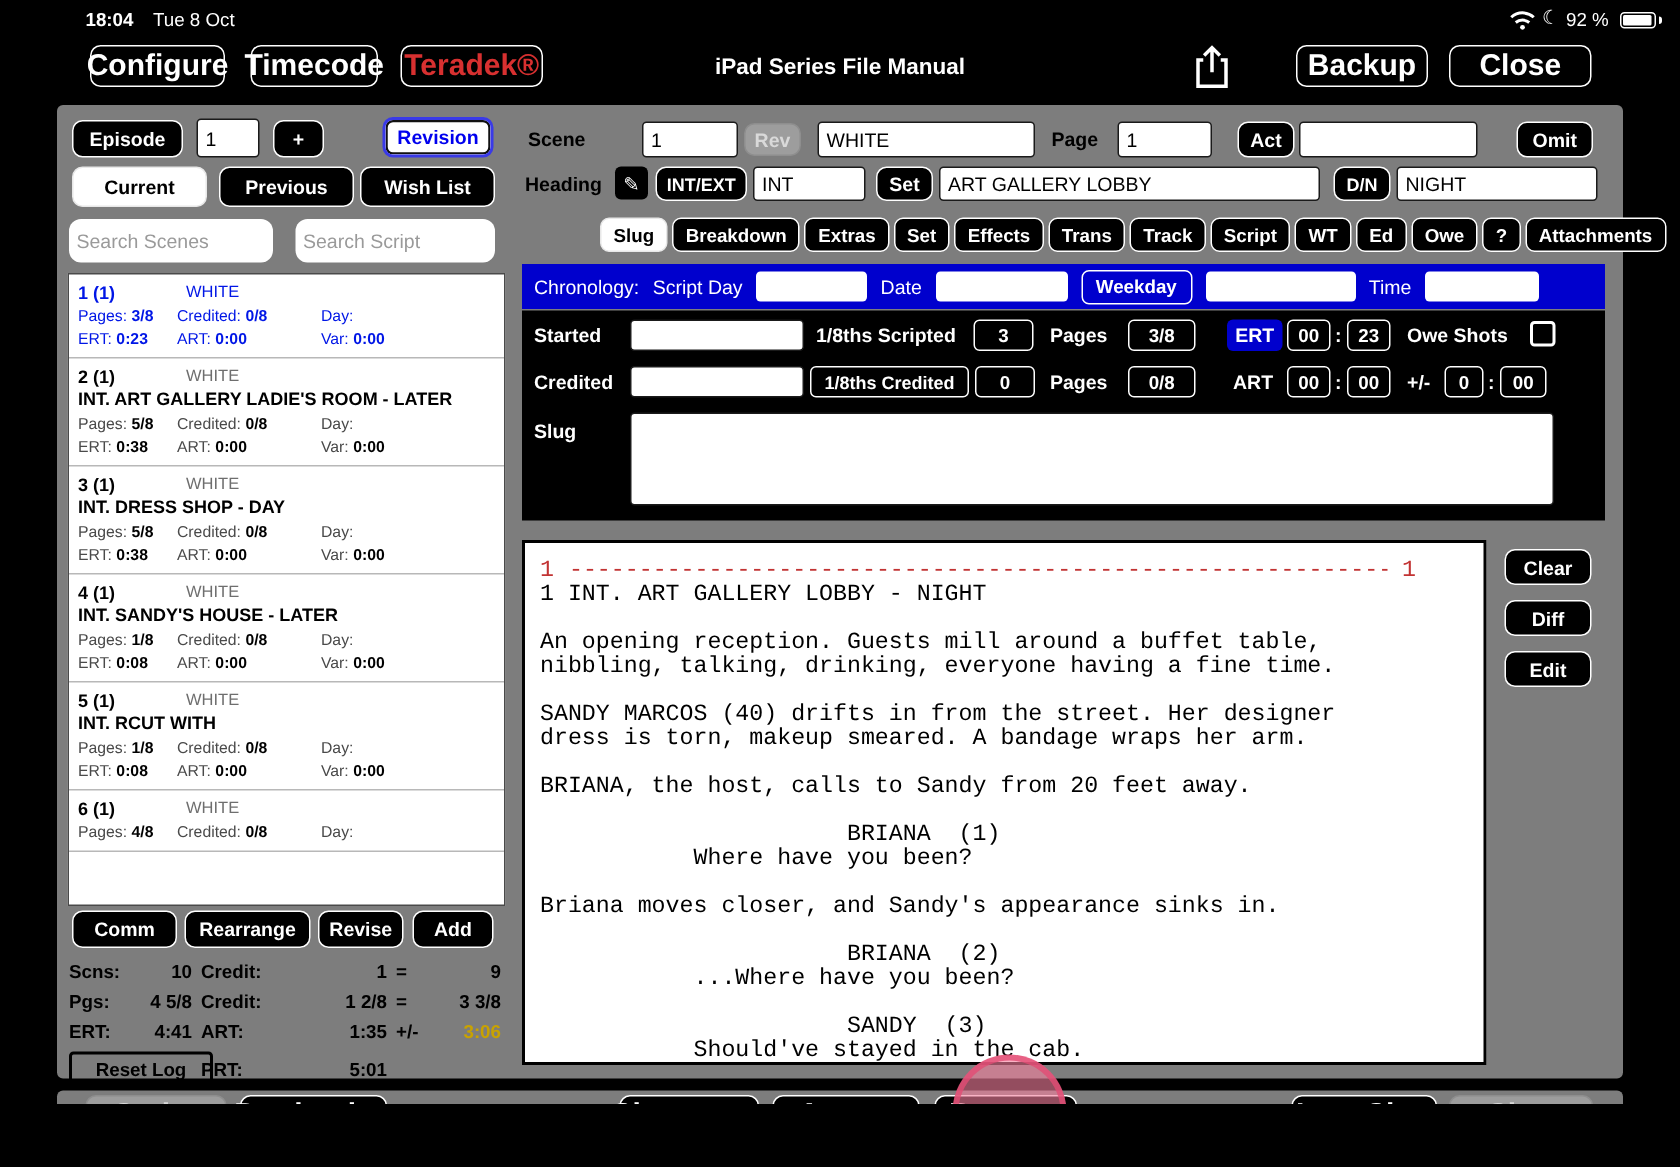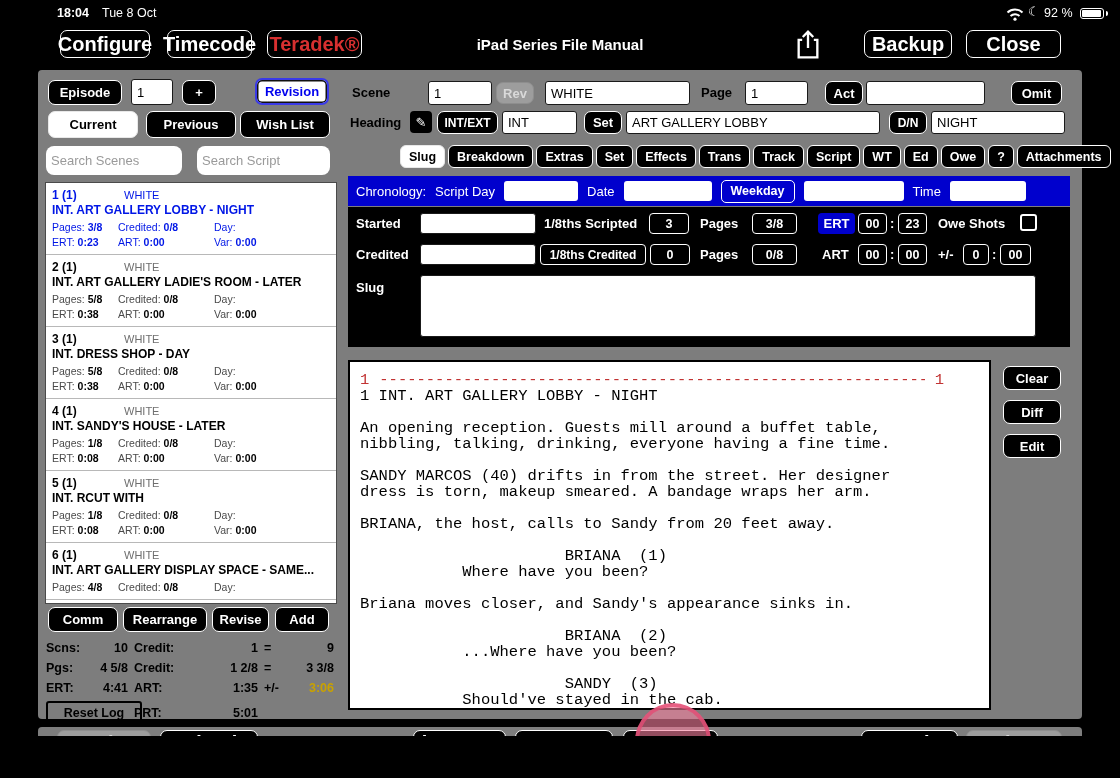--- a/index.html
+++ b/index.html
@@ -127,21 +127,20 @@
 
   <input class="fld srch" style="left: 46px; top: 146px; width: 136px; height: 29px;" placeholder="Search Scenes">
   <input class="fld srch" style="left: 197px; top: 146px; width: 133px; height: 29px;" placeholder="Search Script">
 
   <div class="slist">
     <div class="scene-item sel">
       <div class="l1">
         <span class="num">1 (1)</span>
         <span class="rev">WHITE</span>
       </div>
-      <div class="shead">INT. ART GALLERY LOBBY - NIGHT</div>
       <div class="srow r3">
         <span class="c1"><span class="sl">Pages:</span><span class="sv">3/8</span></span>
         <span class="c2"><span class="sl">Credited:</span><span class="sv">0/8</span></span>
         <span class="c3"><span class="sl">Day:</span><span class="sv"></span></span>
       </div>
       <div class="srow r4">
         <span class="c1"><span class="sl">ERT:</span><span class="sv">0:23</span></span>
         <span class="c2"><span class="sl">ART:</span><span class="sv">0:00</span></span>
         <span class="c3"><span class="sl">Var:</span><span class="sv">0:00</span></span>
       </div>
@@ -217,21 +216,20 @@
         <span class="c2"><span class="sl">ART:</span><span class="sv">0:00</span></span>
         <span class="c3"><span class="sl">Var:</span><span class="sv">0:00</span></span>
       </div>
     </div>
 
     <div class="scene-item trunc">
       <div class="l1">
         <span class="num">6 (1)</span>
         <span class="rev">WHITE</span>
       </div>
-      <div class="shead">INT. ART GALLERY DISPLAY SPACE - SAME...</div>
       <div class="srow r3">
         <span class="c1"><span class="sl">Pages:</span><span class="sv">4/8</span></span>
         <span class="c2"><span class="sl">Credited:</span><span class="sv">0/8</span></span>
         <span class="c3"><span class="sl">Day:</span><span class="sv"></span></span>
       </div>
 
     </div>
   </div>
 
   <div class="btn" style="left:48px;top:607px;width:70px;height:25px">Comm</div>

